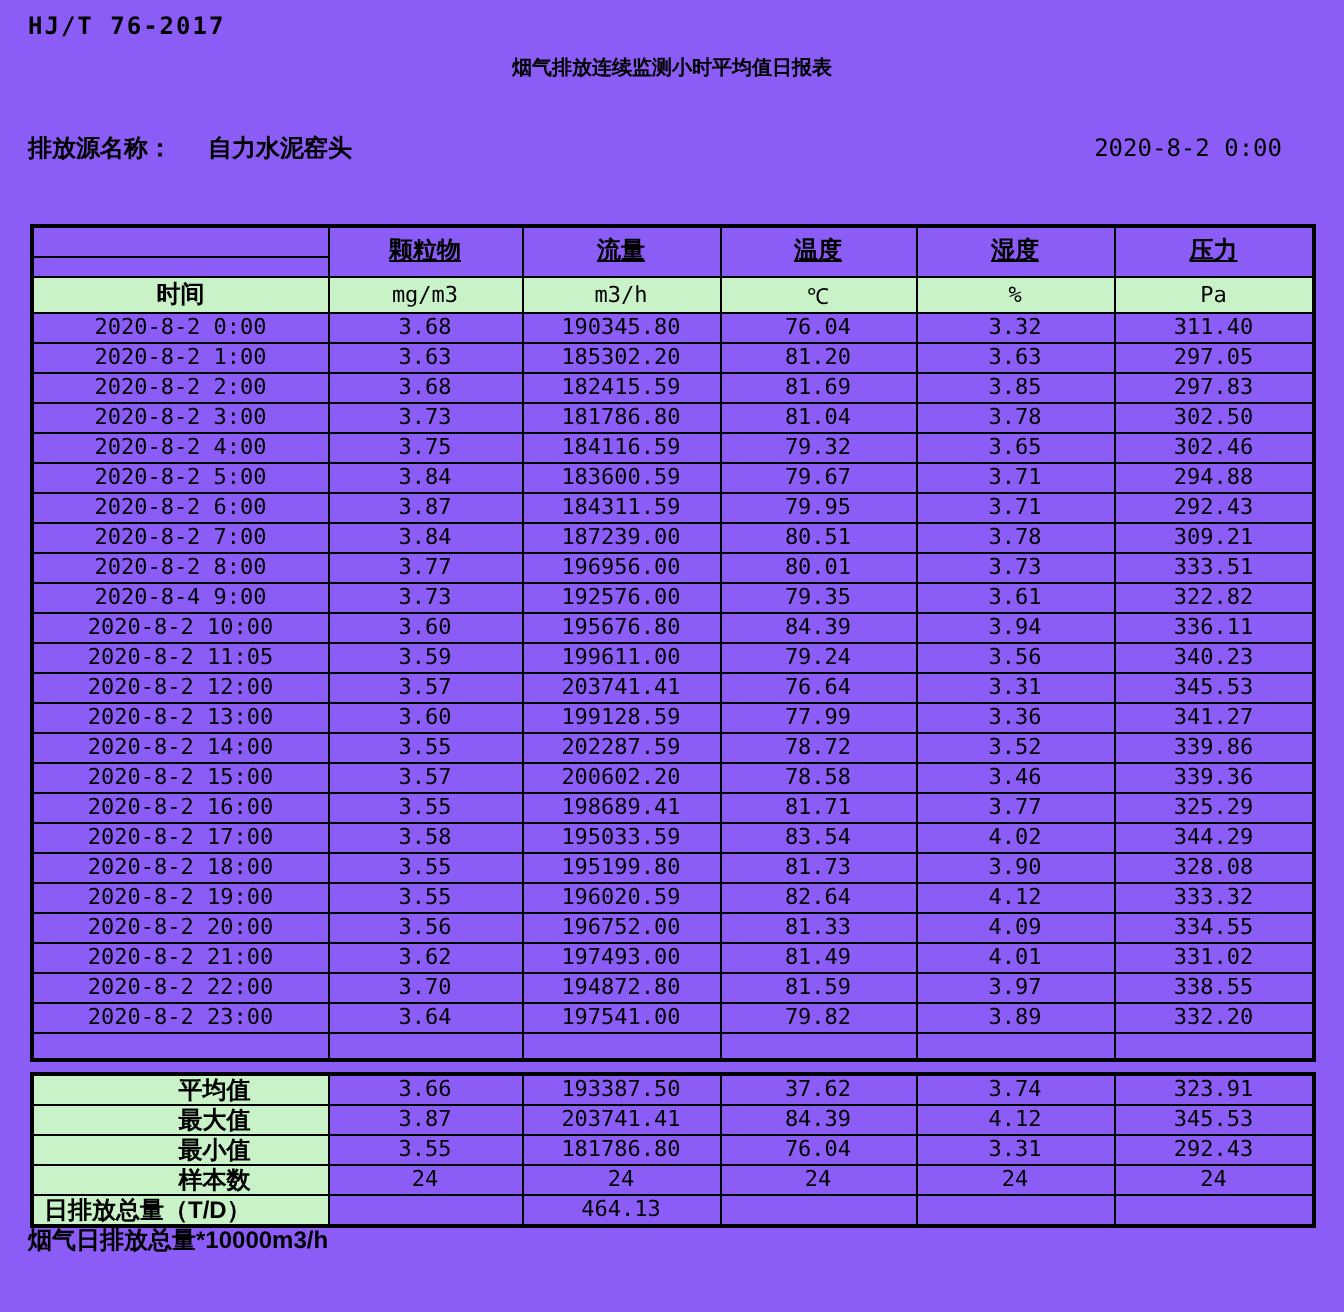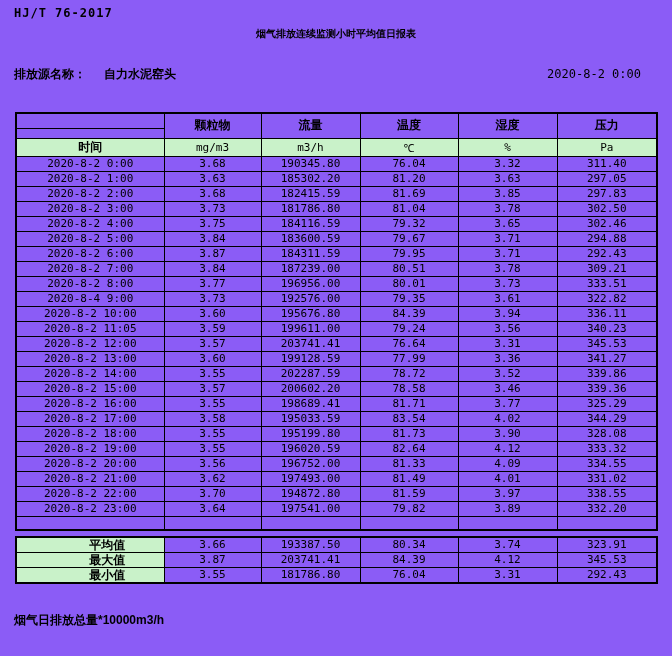--- a/index.html
+++ b/index.html
@@ -50,21 +50,21 @@
     overflow: hidden;
     font-weight: normal;
   }
   col.c-time { width: 148px; }
   col.c-pm   { width: 97px; }
   col.c-flow { width: 99px; }
   col.c-temp { width: 98px; }
   col.c-hum  { width: 99px; }
   col.c-pres { width: 100px; }
 
-  .hdr-top td, .hdr-top th { height: 15px; }
+  .hdr-top td, .hdr-top th { height: 15px; text-decoration: underline; }
   .hdr-top th { font-size: 12px; font-weight: bold; }
   .hdr-sub td { height: 10px; }
   .green { background: #c9f2c9; }
   .unit-row td { height: 13px; font-size: 11px; font-family: "DejaVu Sans Mono", monospace; }
   .unit-row td.time-hdr { font-size: 12px; font-weight: bold; font-family: "Liberation Sans", sans-serif; margin-left: 18px; }
 
   tbody td {
     height: 14px;
     font-size: 11px;
     font-family: "DejaVu Sans Mono", monospace;
@@ -359,39 +359,55 @@
         <col class="c-temp">
           <col class="c-hum">
           <col class="c-pres">
       </colgroup>
       <tbody id="summary-body">
 
       <tr>
             <td class="sum-label green">平均值</td>
             <td>3.66</td>
             <td>193387.50</td>
-            <td>80.34</td>
+            <td>37.62</td>
             <td>3.74</td>
             <td>323.91</td>
           </tr>
           <tr>
             <td class="sum-label green">最大值</td>
             <td>3.87</td>
             <td>203741.41</td>
             <td>84.39</td>
             <td>4.12</td>
             <td>345.53</td>
           </tr>
           <tr>
             <td class="sum-label green">最小值</td>
             <td>3.55</td>
             <td>181786.80</td>
             <td>76.04</td>
             <td>3.31</td>
             <td>292.43</td>
+          </tr>
+          <tr>
+            <td class="sum-label green">样本数</td>
+            <td>24</td>
+            <td>24</td>
+            <td>24</td>
+            <td>24</td>
+            <td>24</td>
+          </tr>
+          <tr class="total-row">
+            <td class="sum-label green">日排放总量（T/D）</td>
+            <td></td>
+            <td>464.13</td>
+            <td></td>
+            <td></td>
+            <td></td>
           </tr>
         </tbody>
     </table>
 
   </div>
 
   <div class="footer-note">烟气日排放总量*10000m3/h</div>
 
   <div class="sign-line">
     <span class="lbl-unit">上报单位（盖章）：</span>

